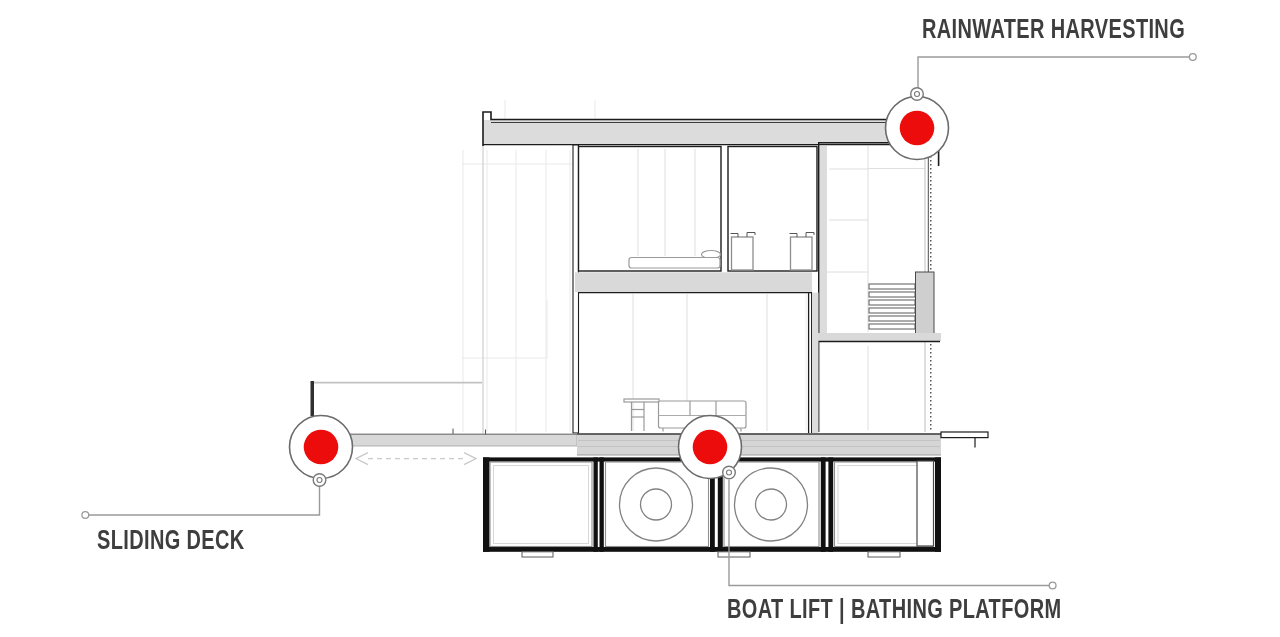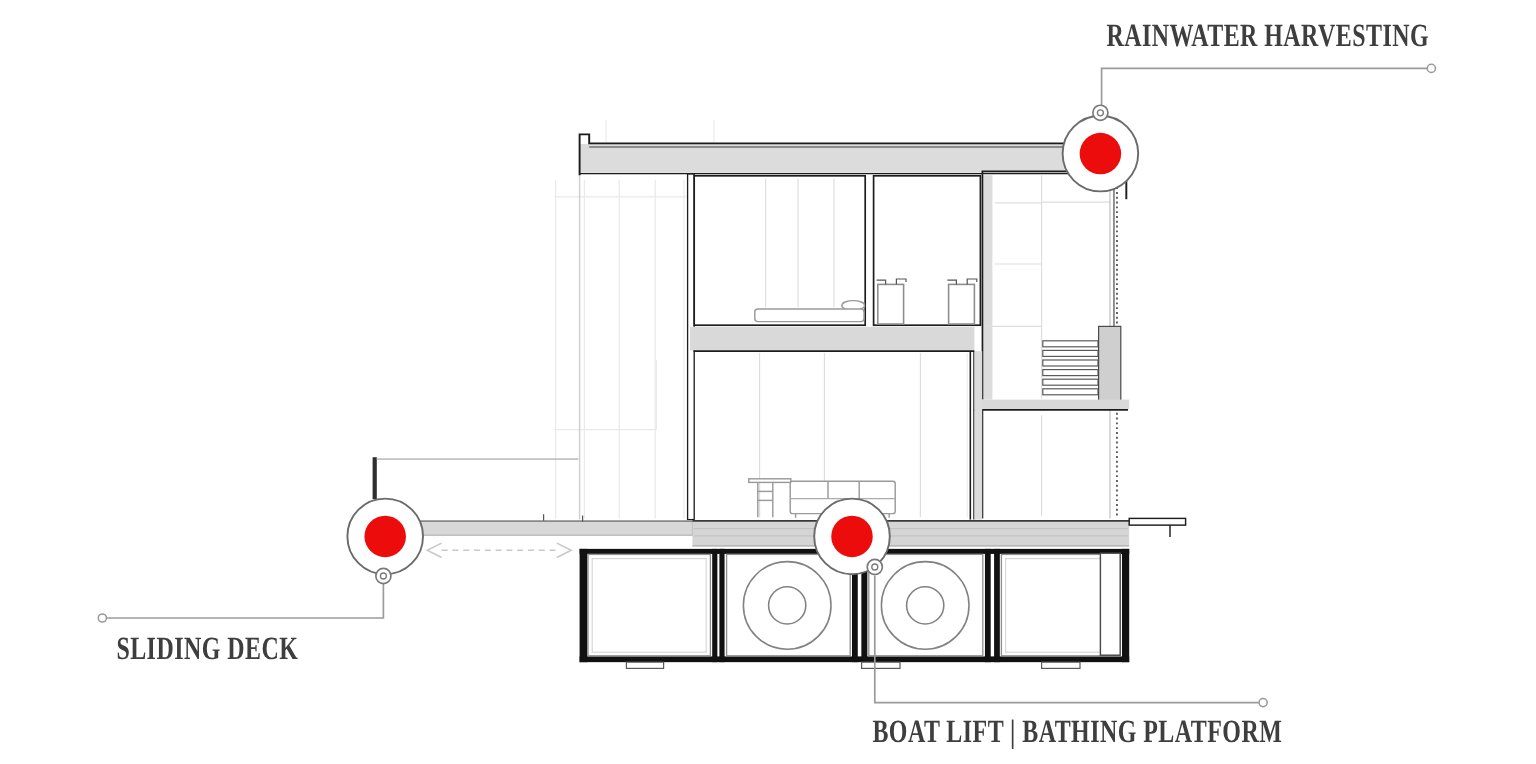--- a/index.html
+++ b/index.html
@@ -1,17 +1,17 @@
 <!DOCTYPE html>
 <html><head>
 <meta charset="utf-8">
 <style>
   html,body{margin:0;padding:0;background:#ffffff;}
   #stage{position:relative;width:1280px;height:637px;background:#fff;overflow:hidden;
-         font-family:Liberation Serif, serif;}
+         font-family:Liberation Sans, sans-serif;}
   #drawing{position:absolute;left:0;top:0;}
   .anno-label{position:absolute;font-weight:bold;font-size:27px;line-height:1;
               color:#3e3e3e;white-space:nowrap;letter-spacing:.5px;
               transform:scaleX(.74);transform-origin:0 0;}
   #label-rainwater{left:922px;top:16px;}
   #label-sliding{left:97px;top:527px;}
   #label-boatlift{left:727px;top:596px;}
 </style>
 </head>
 <body>

